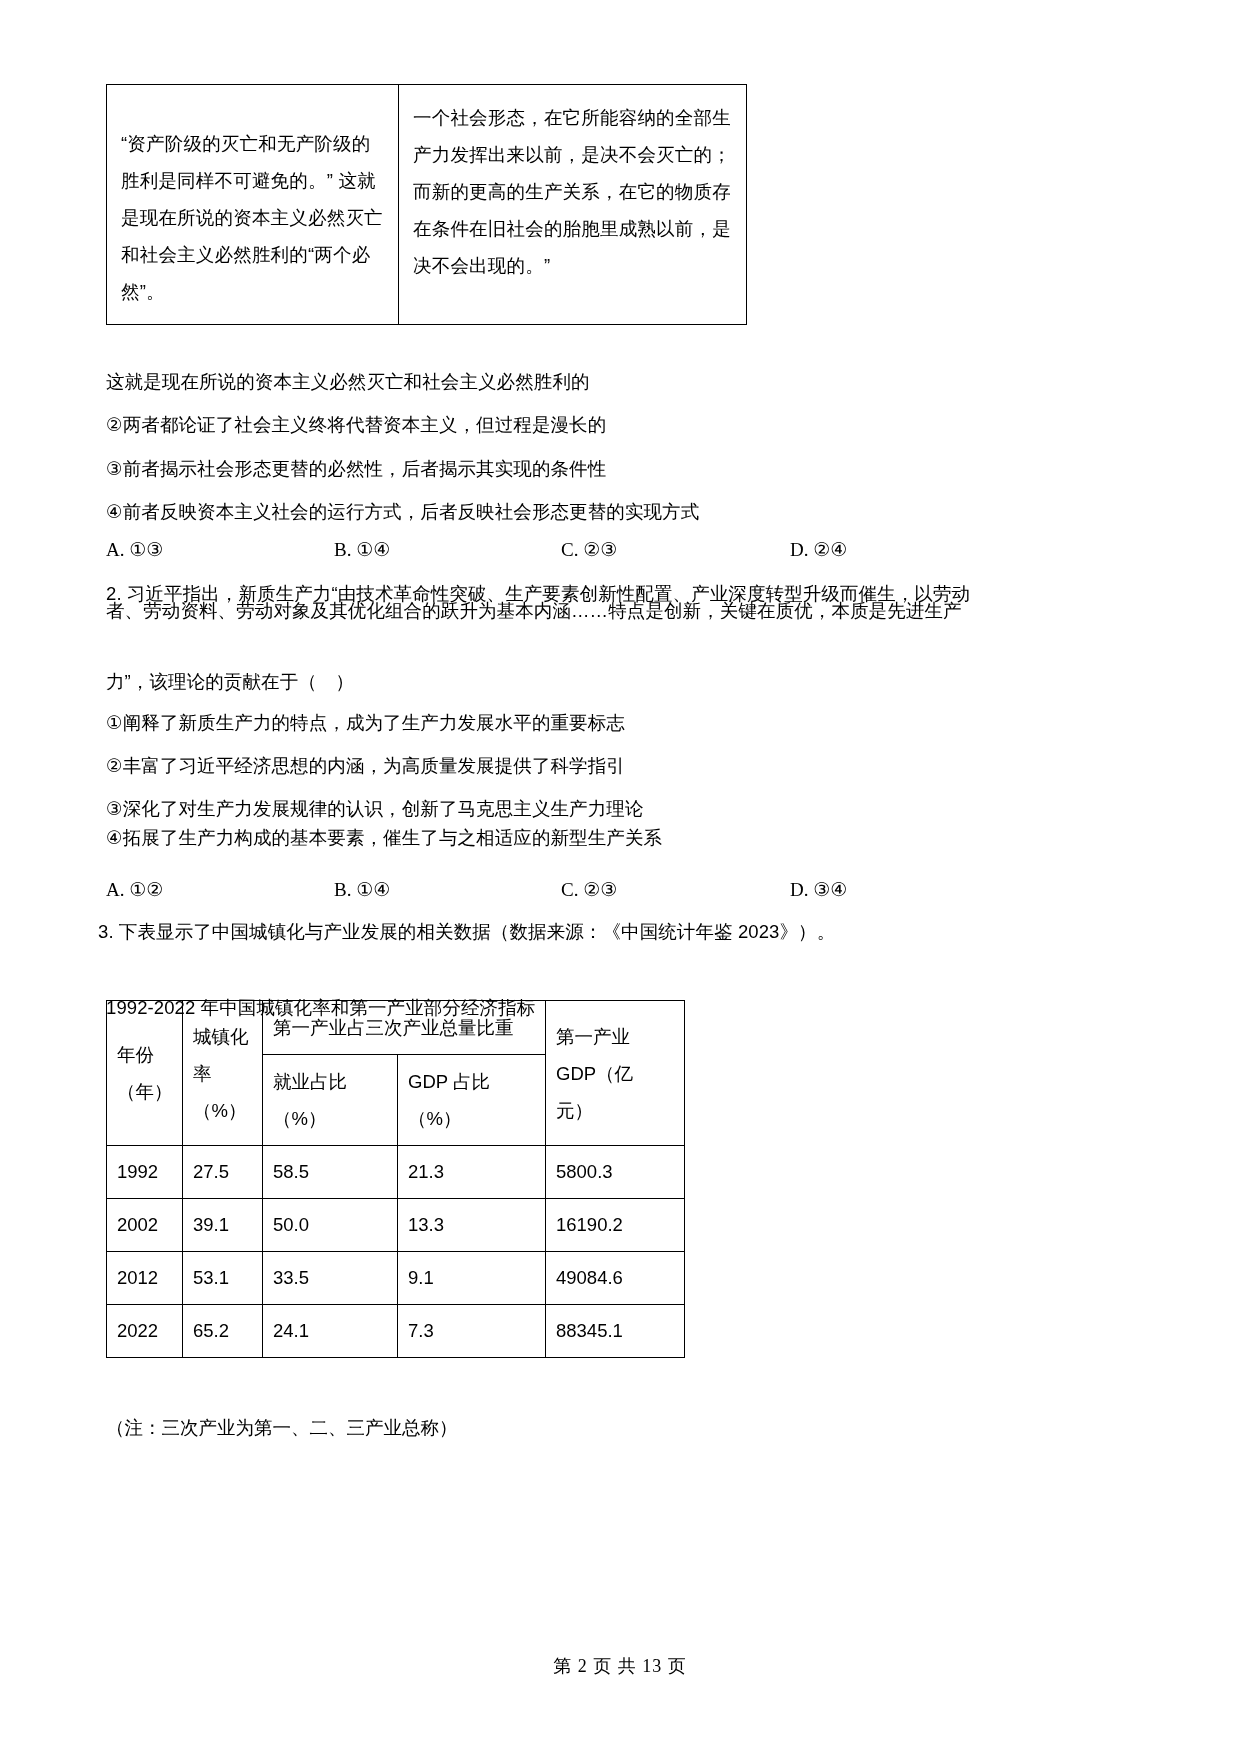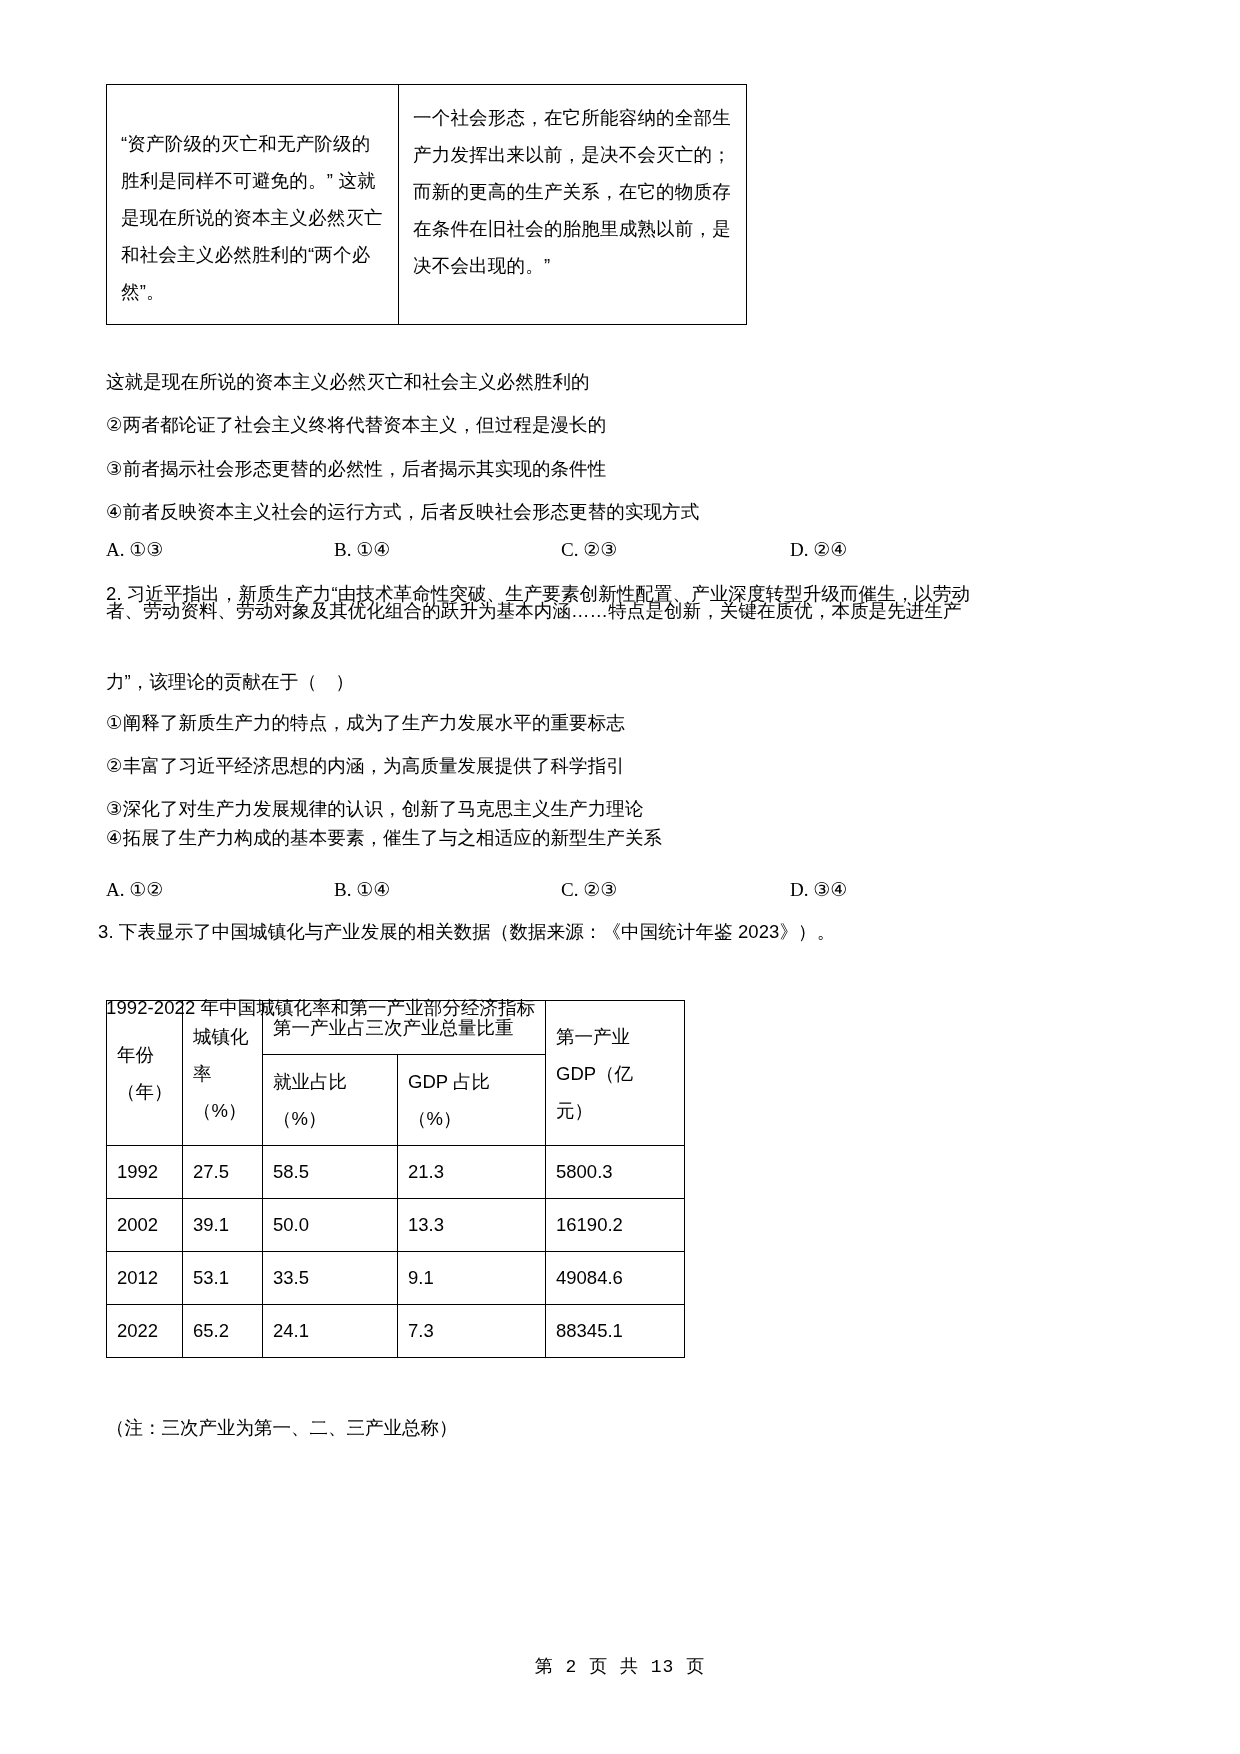--- a/index.html
+++ b/index.html
@@ -110,21 +110,21 @@
     font-size: 18.5px;
     white-space: nowrap;
   }
   .footer {
     position: absolute;
     left: 0;
     top: 1654px;
     width: 1240px;
     text-align: center;
     font-size: 18px;
-    font-family: Liberation Mono, monospace;
+    font-family: Liberation Serif, serif;
     letter-spacing: 1px;
   }
 </style>
 </head>
 <body>
 
 <div class="page">
 
   <table class="quote-table">
     <tbody>

